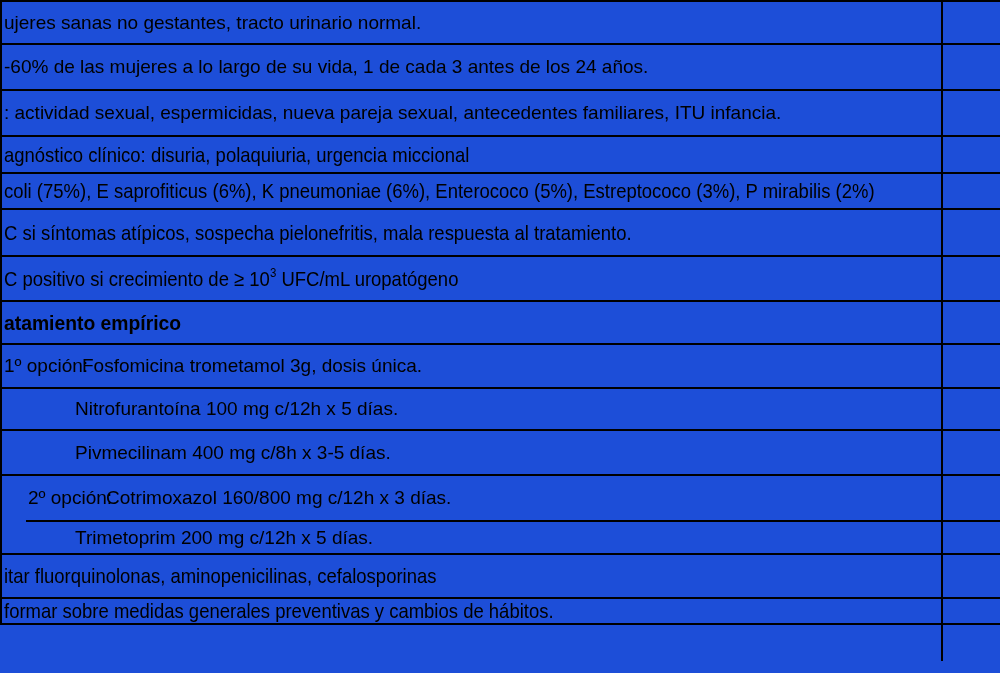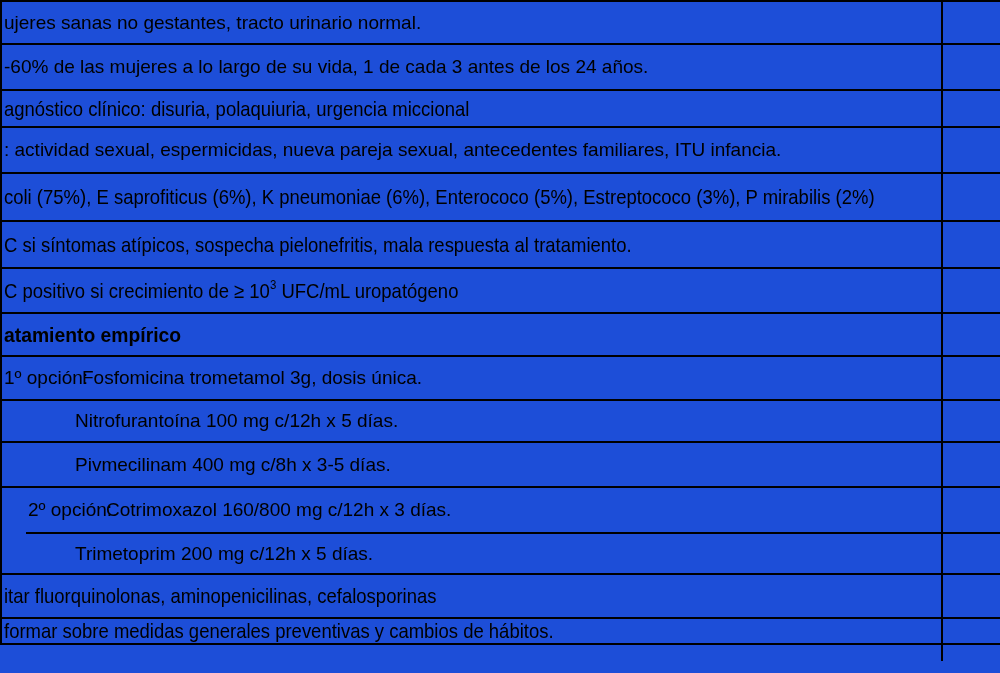--- a/index.html
+++ b/index.html
@@ -64,27 +64,27 @@
 <body>
 
 <div class="canvas">
   <div class="table" id="table-root">
       <div class="row normal" style="height: 43px;">
         <span class="cell" style="left: 2px;"><span class="inner">ujeres sanas no gestantes, tracto urinario normal.</span></span>
       </div>
       <div class="row normal" style="height: 46px;">
         <span class="cell" style="left: 2px;"><span class="inner">-60% de las mujeres a lo largo de su vida, 1 de cada 3 antes de los 24 años.</span></span>
       </div>
+      <div class="row normal" style="height: 46px;">
+        <span class="cell" style="left: 2px;"><span class="inner">: actividad sexual, espermicidas, nueva pareja sexual, antecedentes familiares, ITU infancia.</span></span>
+      </div>
       <div class="row condensed" style="height: 37px;">
         <span class="cell" style="left: 2px;"><span class="inner">agnóstico clínico: disuria, polaquiuria, urgencia miccional</span></span>
       </div>
-      <div class="row normal" style="height: 46px;">
-        <span class="cell" style="left: 2px;"><span class="inner">: actividad sexual, espermicidas, nueva pareja sexual, antecedentes familiares, ITU infancia.</span></span>
-      </div>
-      <div class="row condensed" style="height: 48px; padding-left: 7px;">
+      <div class="row condensed" style="height: 36px; padding-left: 7px;">
         <span class="cell" style="left: 2px;"><span class="inner">coli (75%), E saprofiticus (6%), K pneumoniae (6%), Enterococo (5%), Estreptococo (3%), P mirabilis (2%)</span></span>
       </div>
       <div class="row condensed" style="height: 47px; padding-left: 8px;">
         <span class="cell" style="left: 2px;"><span class="inner">C si síntomas atípicos, sospecha pielonefritis, mala respuesta al tratamiento.</span></span>
       </div>
       <div class="row condensed" style="height: 45px;">
         <span class="cell" style="left: 2px;"><span class="inner"><span>C positivo si crecimiento de ≥ 10</span><span class="sup">3</span><span> UFC/mL uropatógeno</span></span></span>
       </div>
       <div class="row condensed-bold" style="height: 43px; padding-left: 16px;">
         <span class="cell" style="left: 2px;"><span class="inner">atamiento empírico</span></span>
@@ -96,21 +96,21 @@
       <div class="row normal" style="height: 42px;">
         <span class="cell" style="left: 73px;"><span class="inner">Nitrofurantoína 100 mg c/12h x 5 días.</span></span>
       </div>
       <div class="row normal" style="height: 45px;">
         <span class="cell" style="left: 73px;"><span class="inner">Pivmecilinam 400 mg c/8h x 3-5 días.</span></span>
       </div>
       <div class="row normal" style="height: 46px; margin-left: 24px;">
         <span class="cell" style="left: 2px;">2º opción:</span>
         <span class="cell" style="left: 80px;">Cotrimoxazol 160/800 mg c/12h x 3 días.</span>
       </div>
-      <div class="row normal" style="height: 41px;">
+      <div class="row normal" style="height: 33px;">
         <span class="cell" style="left: 73px;"><span class="inner">Trimetoprim 200 mg c/12h x 5 días.</span></span>
       </div>
       <div class="row condensed" style="height: 44px;">
         <span class="cell" style="left: 2px;"><span class="inner">itar fluorquinolonas, aminopenicilinas, cefalosporinas</span></span>
       </div>
       <div class="row condensed" style="height: 26px;">
         <span class="cell" style="left: 2px;"><span class="inner">formar sobre medidas generales preventivas y cambios de hábitos.</span></span>
       </div>
     </div>
   <div class="vline"></div>

